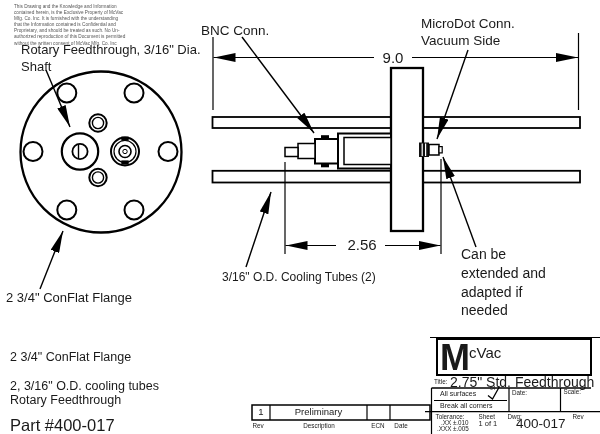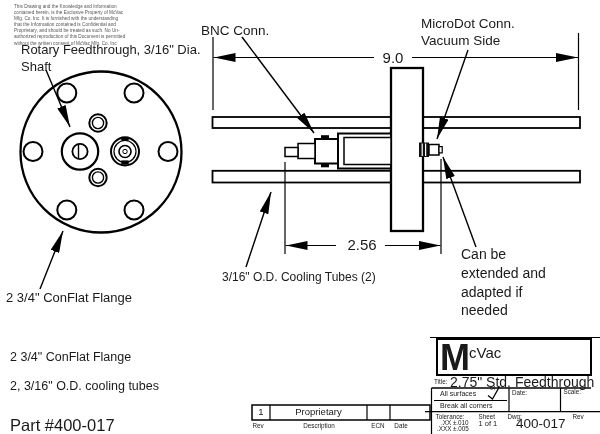--- a/index.html
+++ b/index.html
@@ -159,20 +159,21 @@
 
   <div class="t lbl" style="left:6px;top:291px;">2 3/4" ConFlat Flange</div>
 
   <div class="t pre" style="left:461px;top:245px;font-size:14px;line-height:18.8px;">Can be
 extended and
 adapted if
 needed</div>
 
   <div class="t list-line" style="left:10px;top:350px;">2 3/4" ConFlat Flange</div>
   <div class="t list-line" style="left:10px;top:378.5px;">2, 3/16" O.D. cooling tubes</div>
+  <div class="t list-line" style="left:10px;top:393px;">Rotary Feedthrough</div>
   <div class="t partno" style="left:10px;top:416px;">Part #400-017</div>
 
   <div class="t logo-m" style="left:440px;top:343px;">M</div>
   <div class="t logo-txt" style="left:469px;top:344px;">cVac</div>
 
   <div class="t tb-small" style="left:434px;top:378px;">Title:</div>
   <div class="t tb-title" style="left:450px;top:374px;">2.75" Std. Feedthrough</div>
 
   <div class="t tb-med" style="left:440px;top:389.5px;">All surfaces</div>
   <div class="t" style="left:490px;top:385.5px;font-size:5px;">64</div>
@@ -183,19 +184,19 @@
   <div class="t tb-small" style="left:435.5px;top:412.5px;">Tolerance:</div>
   <div class="t tb-small" style="left:441px;top:419px;">.XX  ±.010</div>
   <div class="t tb-small" style="left:437px;top:425px;">.XXX  ±.005</div>
   <div class="t tb-small" style="left:478.5px;top:412.5px;">Sheet</div>
   <div class="t" style="left:478.5px;top:419.5px;font-size:7.5px;">1 of 1</div>
   <div class="t tb-small" style="left:507.5px;top:412.5px;">Dwg:</div>
   <div class="t" style="left:516px;top:415.5px;font-size:13.5px;text-align:right;">400-017</div>
   <div class="t tb-small" style="left:572.5px;top:412.5px;">Rev</div>
 
   <div class="t rev-cell ctr" style="left:252px;top:407px;width:18px;">1</div>
-  <div class="t rev-cell ctr" style="left:270px;top:406.5px;width:97px;">Proprietary</div>
+  <div class="t rev-cell ctr" style="left:270px;top:406.5px;width:97px;">Preliminary</div>
   <div class="t tb-small ctr" style="left:249px;top:421.5px;width:18px;">Rev</div>
   <div class="t tb-small ctr" style="left:285px;top:421.5px;width:68px;">Description</div>
   <div class="t tb-small ctr" style="left:366px;top:421.5px;width:24px;">ECN</div>
   <div class="t tb-small ctr" style="left:390px;top:421.5px;width:22px;">Date</div>
 
 </div>
 
 </body></html>

